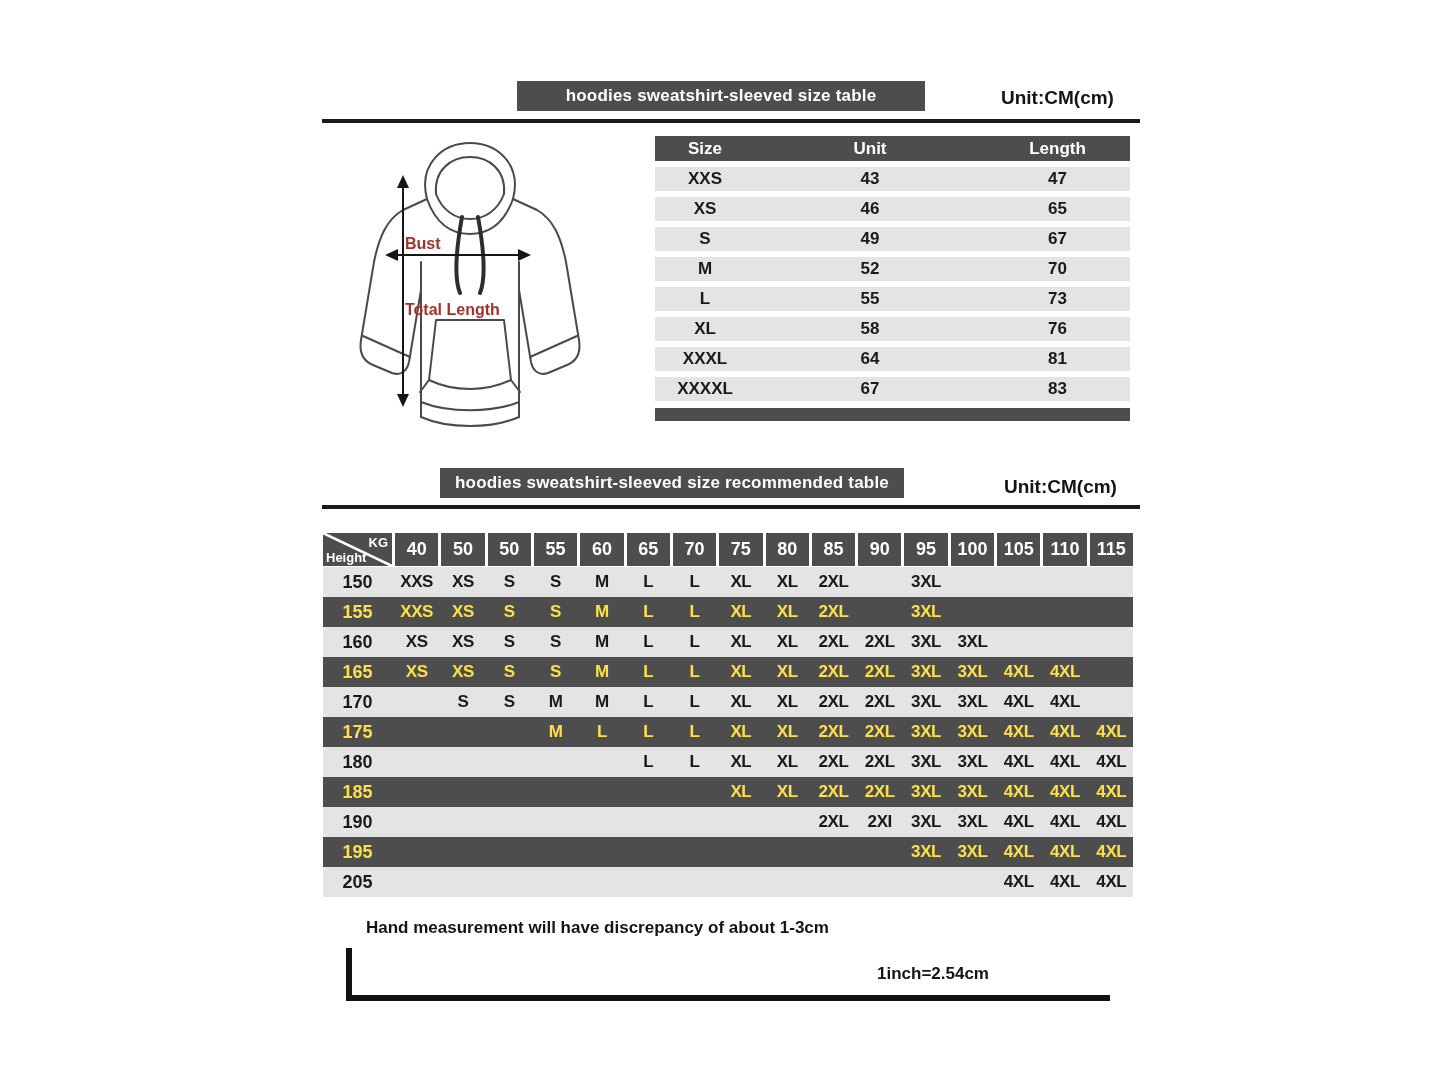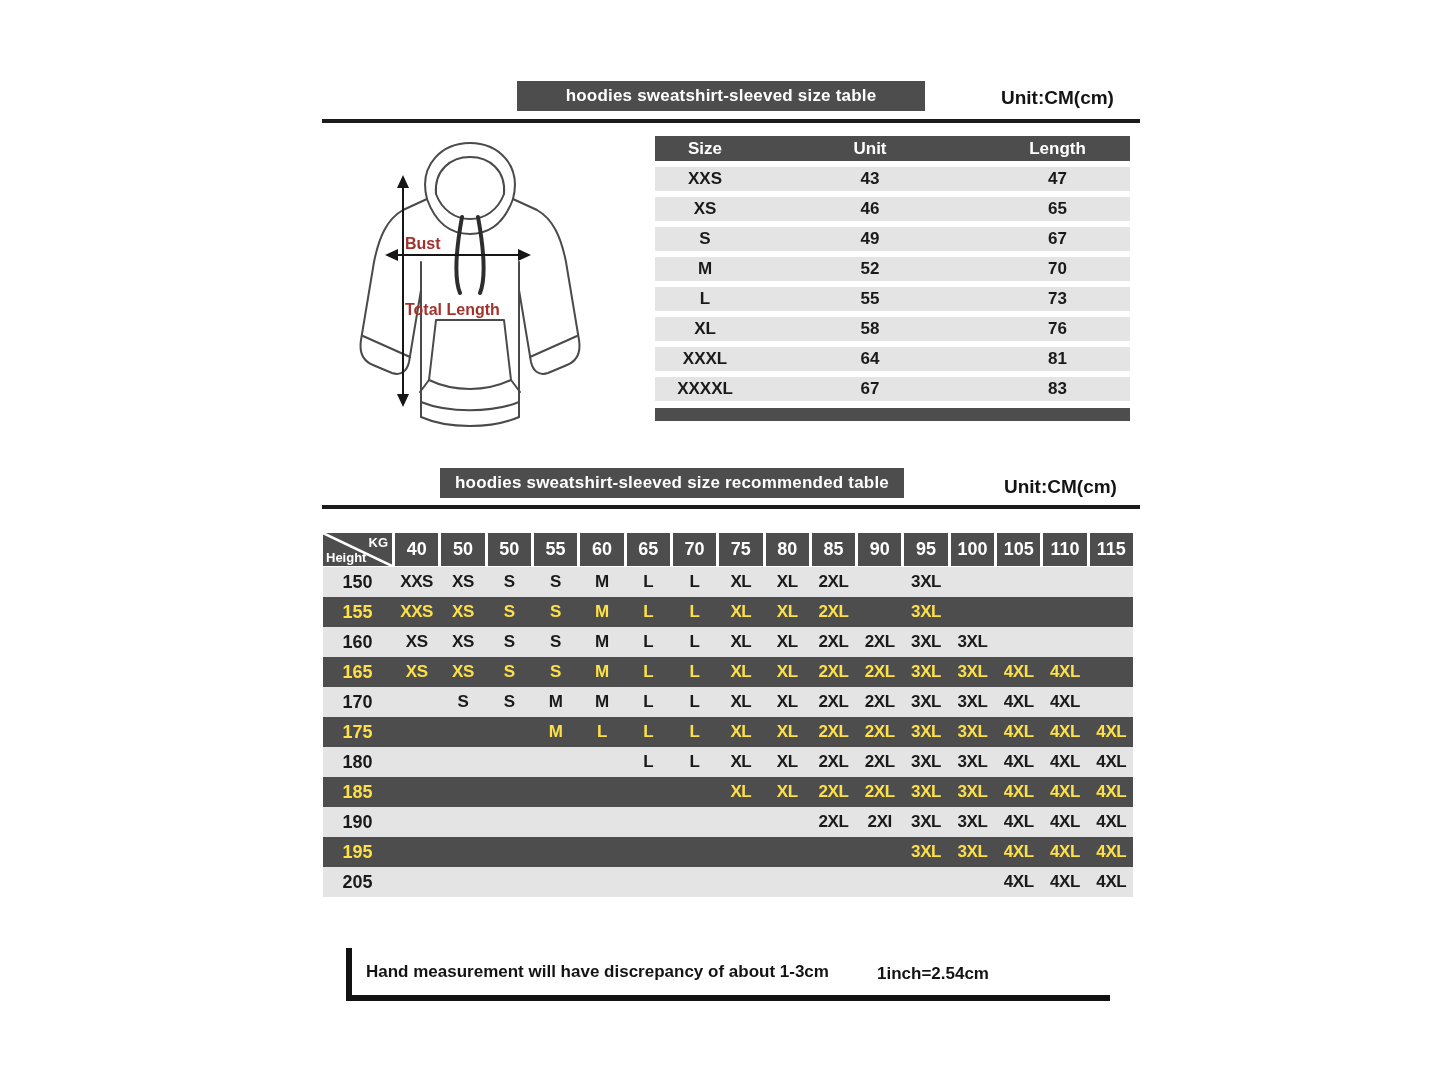--- a/index.html
+++ b/index.html
@@ -47,21 +47,21 @@
   .rec-row { display:flex; gap:3px; height:30px; margin-bottom:0; align-items:center;
              font-weight:bold; font-size:17px; }
   .rec-row.light { background:var(--light_row); color:#1a1a1a; }
   .rec-row.dark  { background:var(--dark); color:#fde047; }
   .rec-height { width:69px; flex:none; text-align:center; font-size:18px; }
   .rec-cell { flex:1; text-align:center; letter-spacing:-0.4px; white-space:nowrap; }
 
   
   #foot-v { position:absolute; left:346px; top:948px; width:6px; height:53px; background:#121212; }
   #foot-h { position:absolute; left:346px; top:995px; width:764px; height:6px; background:#121212; }
-  #foot-note { position:absolute; left:366px; top:962px; font-weight:bold; font-size:17px; color:#141414; }
+  #foot-note { position:absolute; left:366px; top:918px; font-weight:bold; font-size:17px; color:#141414; }
   #foot-conv { position:absolute; left:877px; top:964px; font-weight:bold; font-size:17px; color:#141414; }
 </style>
 </head>
 <body>
 
 <div class="canvas">
 
   <div class="bar" id="title1">hoodies sweatshirt-sleeved size  table</div>
   <div class="unit" id="unit1">Unit:CM(cm)</div>
   <div class="rule" id="rule1"></div>

